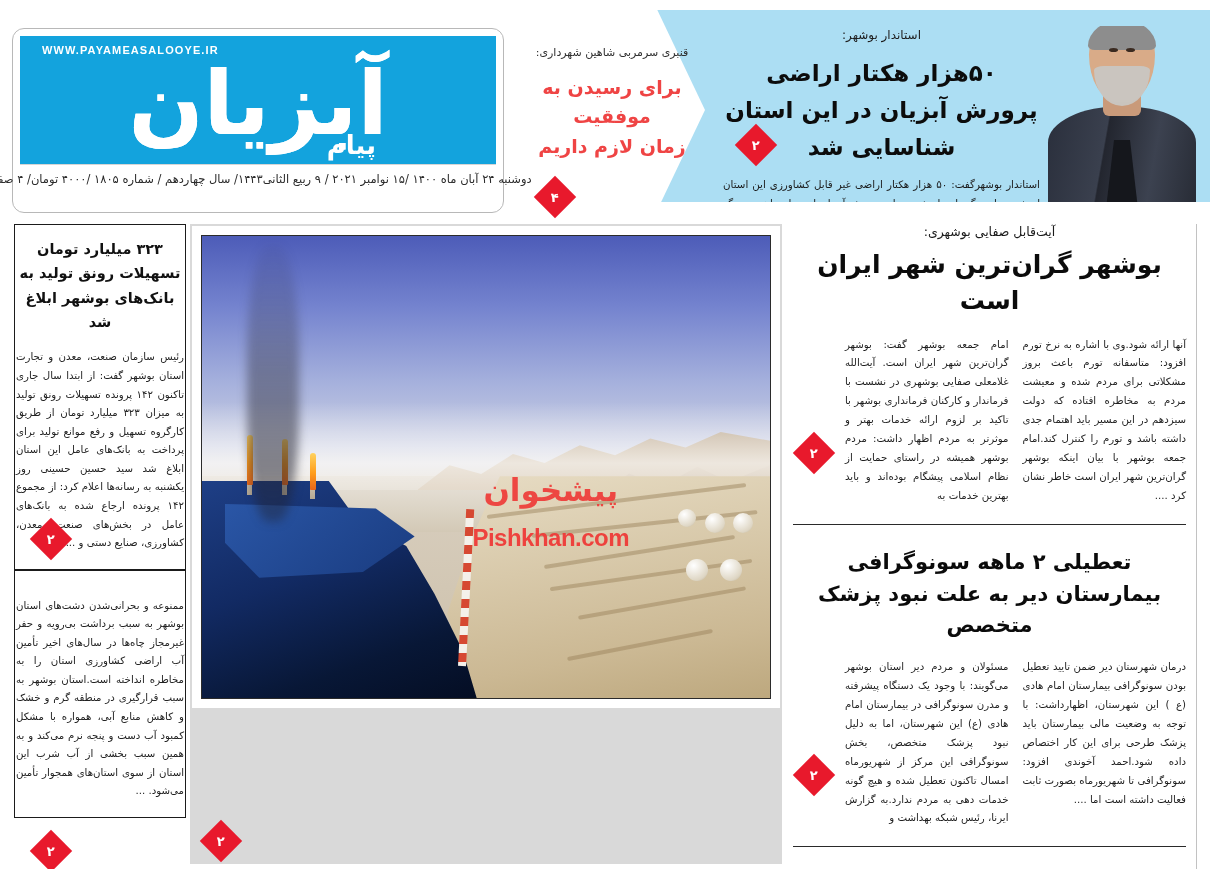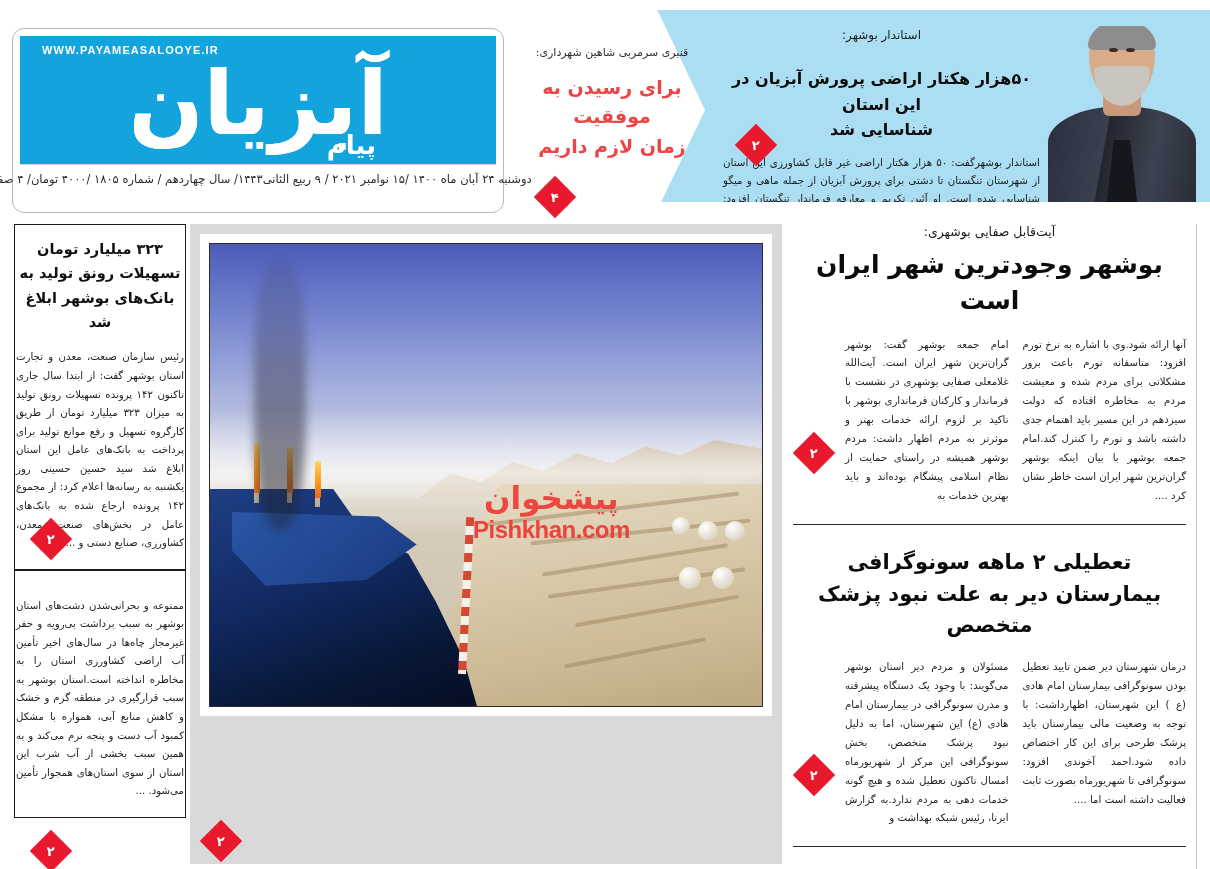--- a/index.html
+++ b/index.html
@@ -111,22 +111,22 @@
     border-bottom: 130px solid transparent;
     border-left: 62px solid #ffffff;
   }
   .banner-body {
     position: absolute;
     top: 18px; right: 170px; left: 78px;
     direction: rtl; text-align: center;
   }
   .banner-kicker { font-size: 12px; color: #1d1d1d; }
   .banner-head {
-    font-size: 16px; font-weight: 900; color: #0c0c0c;
-    line-height: 1.6; margin-top: 24px; letter-spacing: -.2px;
+    font-size: 23px; font-weight: 900; color: #0c0c0c;
+    line-height: 1.6; margin-top: 13px; letter-spacing: -.2px;
   }
   .banner-text {
     margin-top: 10px;
     font-size: 10.3px; line-height: 1.78; color: #1a1a1a;
     text-align: justify; direction: rtl;
   }
   .banner-photo {
     position: absolute;
     top: 16px; right: 8px;
     width: 160px; height: 176px;
@@ -209,21 +209,21 @@
     font-size: 10.2px; line-height: 1.82; color: #222;
     text-align: justify;
   }
   .lc-badge { position: absolute; left: 22px; }
 
   
   .center-col {
     position: absolute;
     left: 190px; top: 224px; width: 592px; height: 640px;
     background: #d9d9d9;
-    padding: 10px;
+    padding: 2px;
   }
   .photo-frame {
     width: 100%; height: 482px;
     background: #ffffff;
     padding: 9px;
   }
   .photo {
     position: relative;
     width: 100%; height: 100%;
     overflow: hidden;
@@ -313,21 +313,21 @@
     color: #ef3b38;
     z-index: 6;
     pointer-events: none;
   }
   .wm-fa {
     font-size: 31px; font-weight: 700; direction: rtl;
     line-height: .95; opacity: .92;
   }
   .wm-en {
     font-size: 24px; font-weight: 700; letter-spacing: -.5px;
-    margin-top: 2px; opacity: .95;
+    margin-top: 18px; opacity: .95;
     font-family: "Liberation Sans", sans-serif;
   }
 
   .main-head-area { direction: rtl; text-align: center; padding: 18px 16px 0; }
   .main-head {
     font-size: 37px; font-weight: 900; color: #0b0b0b;
     letter-spacing: -1px; line-height: 1.2;
   }
   .main-sub {
     font-size: 25px; font-weight: 700; color: #141414;
@@ -493,21 +493,21 @@
       <div class="badge">
         <span>۲</span>
       </div>
     </div>
   </div>
 
   <div class="right-col">
 
     <div class="art">
       <div class="art-kicker">آیت‌قابل صفایی بوشهری:</div>
-      <div class="art-head">بوشهر وجود‌ترین شهر ایران است</div>
+      <div class="art-head">بوشهر گران‌ترین شهر ایران است</div>
       <div class="art-cols">
         <div class="c">آنها ارائه شود.وی با اشاره به نرخ تورم افزود: متاسفانه تورم باعث بروز مشکلاتی برای مردم شده و معیشت مردم به مخاطره افتاده که دولت سیزدهم در این مسیر باید اهتمام جدی داشته باشد و تورم را کنترل کند.امام جمعه بوشهر با بیان اینکه بوشهر گران‌ترین شهر ایران است خاطر نشان کرد ....</div>
         <div class="c">امام جمعه بوشهر گفت: بوشهر گران‌ترین شهر ایران است. آیت‌الله غلامعلی صفایی بوشهری در نشست با فرماندار و کارکنان فرمانداری بوشهر با تاکید بر لزوم ارائه خدمات بهتر و موثرتر به مردم اظهار داشت: مردم بوشهر همیشه در راستای حمایت از نظام اسلامی پیشگام بوده‌اند و باید بهترین خدمات به</div>
       </div>
       <div class="badge-wrap art-badge">
         <div class="badge">
           <span>۲</span>
         </div>
       </div>
     </div>

